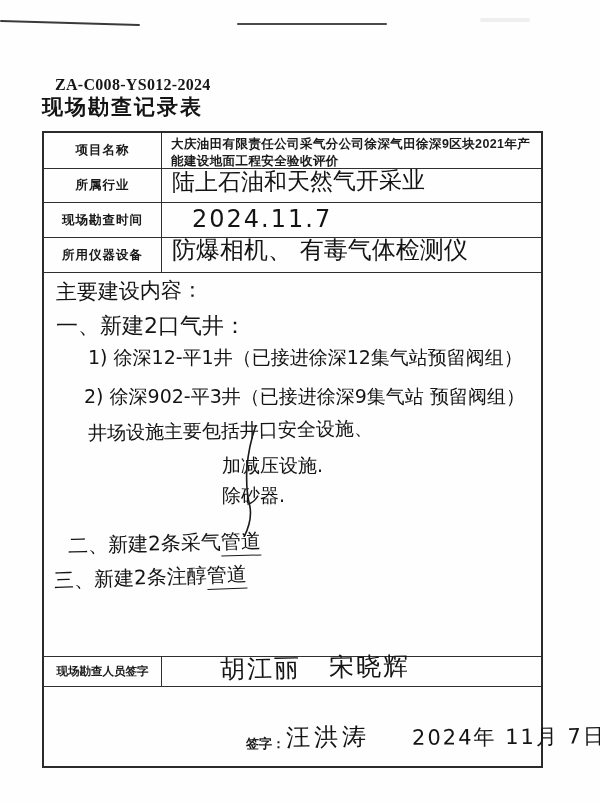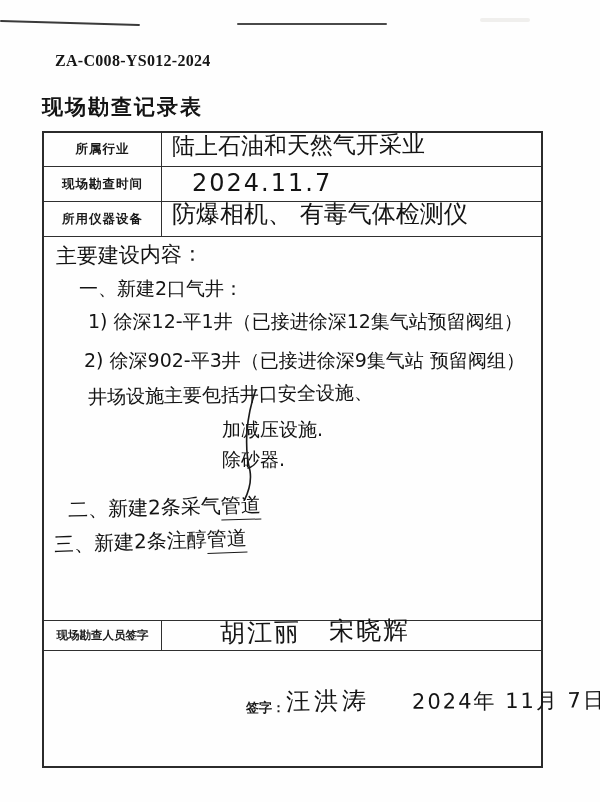--- a/index.html
+++ b/index.html
@@ -8,21 +8,21 @@
     position:relative; width:600px; height:802px; background:#fefefe;
     overflow:hidden; font-family:"Liberation Sans", sans-serif; color:#1c1c1c;
   }
   
   .artifact { position:absolute; background:#3a3a3a; border-radius:2px; }
   .artifact.a1 { left:0; top:20px; width:140px; height:2px; transform:rotate(1.6deg); transform-origin:left center; }
   .artifact.a2 { left:237px; top:23px; width:150px; height:1.5px; background:#4a4a4a; }
   .artifact.a3 { left:480px; top:18px; width:50px; height:4px; background:#f0efed; }
 
   .doc-code {
-    position:absolute; left:55px; top:52px;
+    position:absolute; left:55px; top:76px;
     font-family:"Liberation Serif", serif; font-weight:bold; font-size:16px;
     letter-spacing:0.3px; color:#161616;
   }
   .doc-title {
     position:absolute; left:42px; top:93px; width:501px; text-align:left;
     font-family:"Liberation Serif", serif; font-weight:bold; font-size:21px;
     letter-spacing:2px; color:#141414;
   }
 
   .record-table {
@@ -60,21 +60,21 @@
   }
   .hw-abs { position:absolute; }
   .ink-underline { border-bottom:1.8px solid #1a1a1a; padding-bottom:2px; }
 
   .v-industry { left:10px; top:1px; font-size:23px; transform:rotate(-0.5deg); }
   .v-time { left:30px; top:4px; font-size:24px; letter-spacing:2px; }
   .v-equip { left:10px; top:0px; font-size:24px; }
 
   .content-cell { position:absolute; inset:0; }
   .c-heading { left:12px; top:8px; font-size:21px; transform:rotate(-1deg); }
-  .c-item1 { left:35px; top:42px; font-size:19px; }
+  .c-item1 { left:12px; top:42px; font-size:22px; }
   .c-sub1 { left:44px; top:75px; font-size:19px; }
   .c-sub2 { left:40px; top:114px; font-size:19px; }
   .c-note1 { left:44px; top:148px; font-size:19px; transform:rotate(-1deg); }
   .c-note2 { left:178px; top:183px; font-size:19px; }
   .c-note3 { left:178px; top:213px; font-size:19px; }
   .c-stroke { left:198px; top:152px; }
   .c-item2 { left:24px; top:260px; font-size:20px; transform:rotate(-1.5deg); }
   .c-item3 { left:10px; top:294px; font-size:20px; transform:rotate(-2deg); }
 
   .v-signatures { left:12px; top:-2px; font-size:25px; letter-spacing:2px; transform:rotate(-1deg); }
@@ -93,20 +93,26 @@
 
   <div class="artifact a1"></div>
   <div class="artifact a2"></div>
   <div class="artifact a3"></div>
 
   <div class="doc-code">ZA-C008-YS012-2024</div>
   <div class="doc-title">现场勘查记录表</div>
 
   <div class="record-table">
 
+    <div class="t-row r-project">
+      <div class="t-label">项目名称</div>
+      <div class="t-value">
+        <div class="printed-value">大庆油田有限责任公司采气分公司徐深气田徐深9区块2021年产能建设地面工程安全验收评价</div>
+      </div>
+    </div>
 
     <div class="t-row r-industry">
       <div class="t-label">所属行业</div>
       <div class="t-value">
         <div class="hw hw-abs v-industry">陆上石油和天然气开采业</div>
       </div>
     </div>
 
     <div class="t-row r-time">
       <div class="t-label">现场勘查时间</div>

